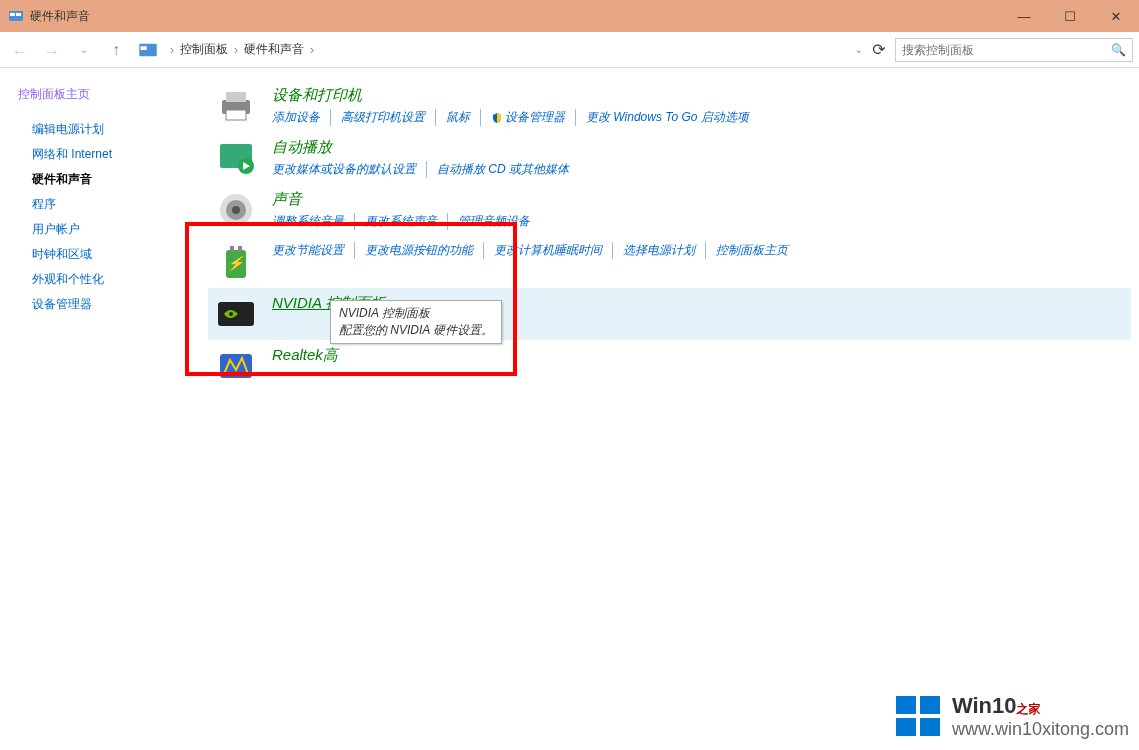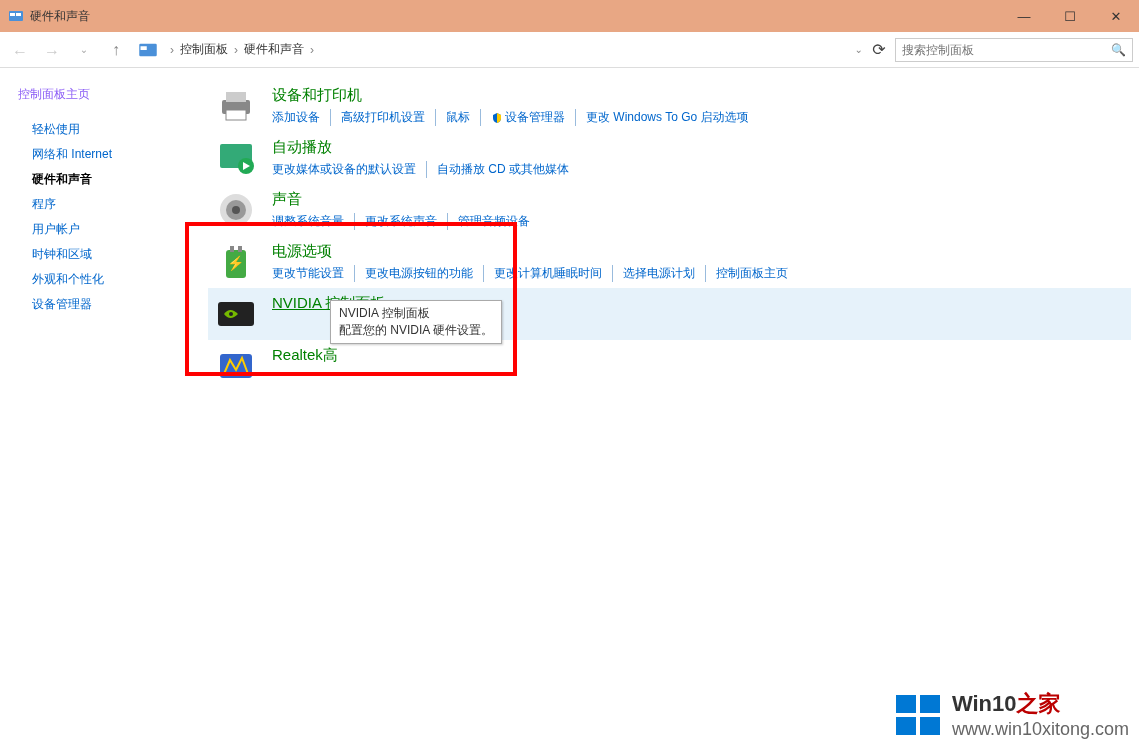--- a/index.html
+++ b/index.html
@@ -23,42 +23,42 @@
 .searchbox { border: 1px solid #ccc; height: 24px; width: 238px; display: flex; align-items: center; padding: 0 6px; font-size: 12px; color: #888; }
 .searchbox input { border: none; outline: none; flex: 1; font-size: 12px; }
 .search-icon { color: #666; font-size: 12px; }
 
 .content { display: flex; height: calc(100% - 68px); }
 .sidebar { width: 200px; padding: 18px 10px 10px 18px; }
 .sidebar-title { color: #8b5cf6; font-size: 12px; margin-bottom: 14px; }
 .sidebar-item { color: #0066cc; font-size: 12px; padding: 4px 0 4px 14px; cursor: pointer; }
 .sidebar-item.active { color: #000; font-weight: bold; }
 
-.main { flex: 1; padding: 12px 8px; position: relative; }
+.main { flex: 1; padding: 12px 8px; position: relative; font-style: italic; }
 .category { display: flex; gap: 16px; padding: 6px 8px; align-items: flex-start; }
 .category.highlighted { background: #e6f2fa; }
 .cat-icon { width: 40px; height: 40px; flex-shrink: 0; display: flex; align-items: center; justify-content: center; }
 .cat-content { flex: 1; }
 .cat-title { color: #008000; font-size: 15px; margin-bottom: 4px; }
 .cat-title.nvidia { color: #008000; text-decoration: underline; }
 .cat-links { display: flex; flex-wrap: wrap; gap: 0; font-size: 12px; }
 .cat-link { color: #0066cc; padding: 0 10px; border-right: 1px solid #99bbdd; cursor: pointer; }
 .cat-link:first-child { padding-left: 0; }
 .cat-link:last-child { border-right: none; }
 .cat-link .shield { display: inline-block; width: 12px; height: 12px; vertical-align: middle; margin-right: 2px; }
 
 .red-box { position: absolute; border: 4px solid #ff0000; pointer-events: none; }
 
 .tooltip { position: absolute; background: #fff; border: 1px solid #aaa; box-shadow: 1px 1px 2px rgba(0,0,0,0.2); padding: 4px 8px; font-size: 12px; color: #333; z-index: 100; }
 
 .watermark { position: absolute; bottom: 10px; right: 10px; display: flex; align-items: center; gap: 10px; }
 .watermark-logo { width: 48px; height: 48px; }
 .watermark-text { text-align: left; }
 .watermark-title { font-size: 22px; font-weight: bold; color: #333; }
-.watermark-title .accent { color: #b00; font-size: 22px; }
+.watermark-title .accent { color: #b00; font-size: 12px; }
 .watermark-url { font-size: 18px; color: #666; }
 </style>
 </head>
 <body>
 
 <div class="titlebar">
   <svg class="titlebar-icon" viewBox="0 0 16 16">
       <rect x="1" y="3" width="14" height="10" fill="#4a90d9" rx="1"></rect>
       <rect x="2" y="5" width="5" height="3" fill="#fff"></rect>
       <rect x="8" y="5" width="5" height="3" fill="#fff"></rect>
@@ -94,21 +94,21 @@
       <input type="text" placeholder="搜索控制面板" style="">
       <span class="search-icon">🔍</span>
     </div>
   </div>
 </div>
 
 <div class="content">
   <div class="sidebar">
     <div class="sidebar-title">控制面板主页</div>
     <div id="sidebar-items">
-        <div class="sidebar-item">轻松使用</div>
+        <div class="sidebar-item">编辑电源计划</div>
         <div class="sidebar-item">网络和 Internet</div>
         <div class="sidebar-item active">硬件和声音</div>
         <div class="sidebar-item">程序</div>
         <div class="sidebar-item">用户帐户</div>
         <div class="sidebar-item">时钟和区域</div>
         <div class="sidebar-item">外观和个性化</div>
         <div class="sidebar-item">设备管理器</div>
       </div>
   </div>
 
@@ -172,21 +172,20 @@
         <div class="category">
           <div class="cat-icon">
             <svg viewBox="0 0 40 40">
               <rect x="10" y="8" width="20" height="28" fill="#4a4" rx="3"></rect>
               <rect x="14" y="4" width="4" height="6" fill="#888"></rect>
               <rect x="22" y="4" width="4" height="6" fill="#888"></rect>
               <text x="20" y="26" fill="#fff" font-size="14" text-anchor="middle">⚡</text>
             </svg>
           </div>
           <div class="cat-content">
-            <div class="cat-title">电源选项</div>
             <div class="cat-links">
               <span class="cat-link">更改节能设置</span>
               <span class="cat-link">更改电源按钮的功能</span>
               <span class="cat-link">更改计算机睡眠时间</span>
               <span class="cat-link">选择电源计划</span>
               <span class="cat-link">控制面板主页</span>
             </div>
           </div>
         </div>
         <div class="category highlighted">

